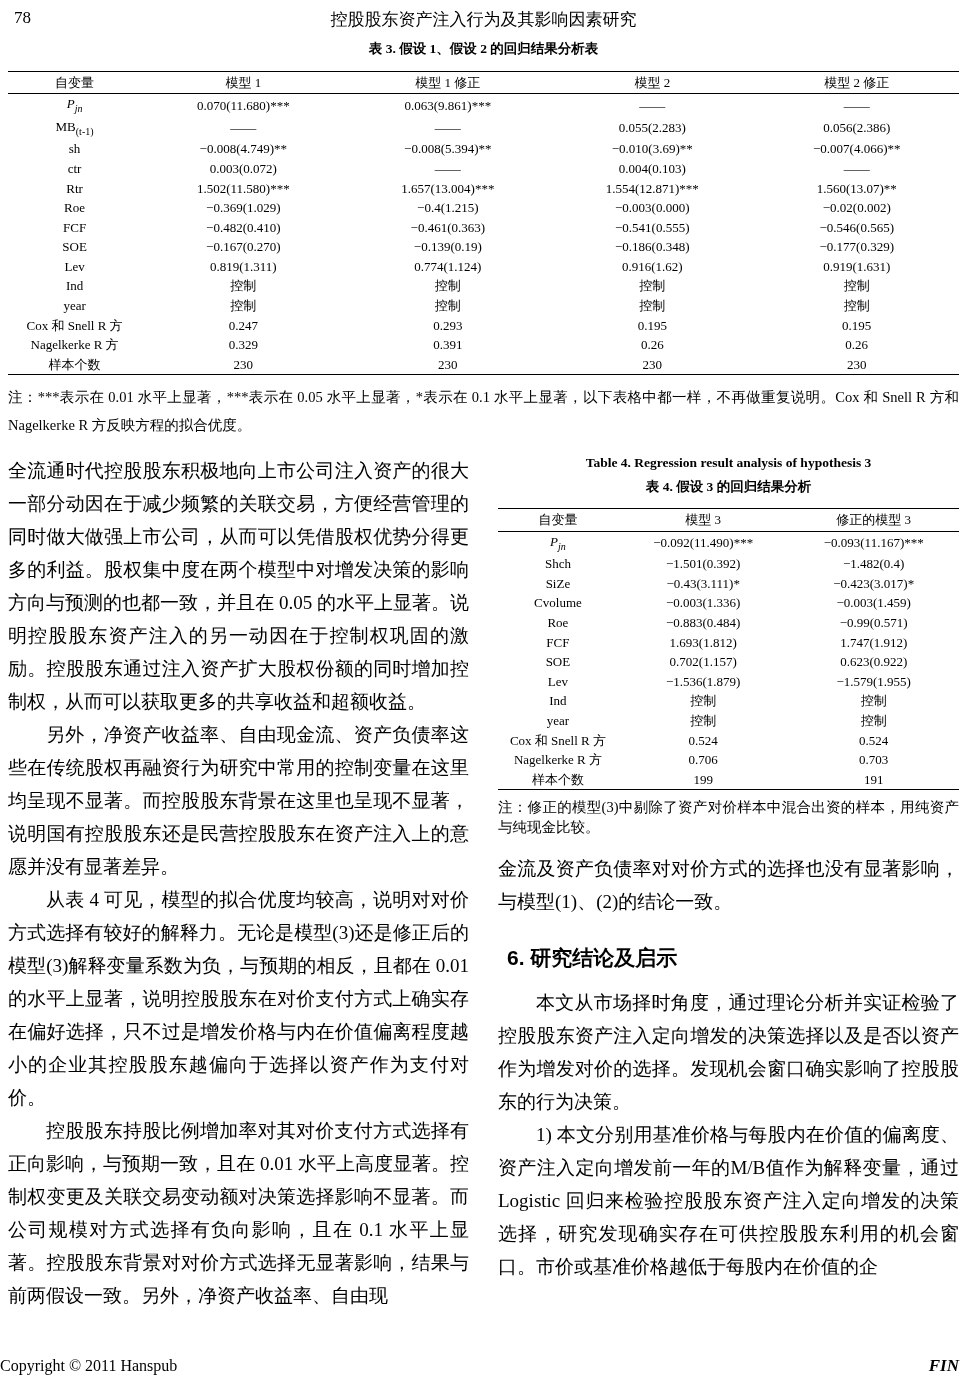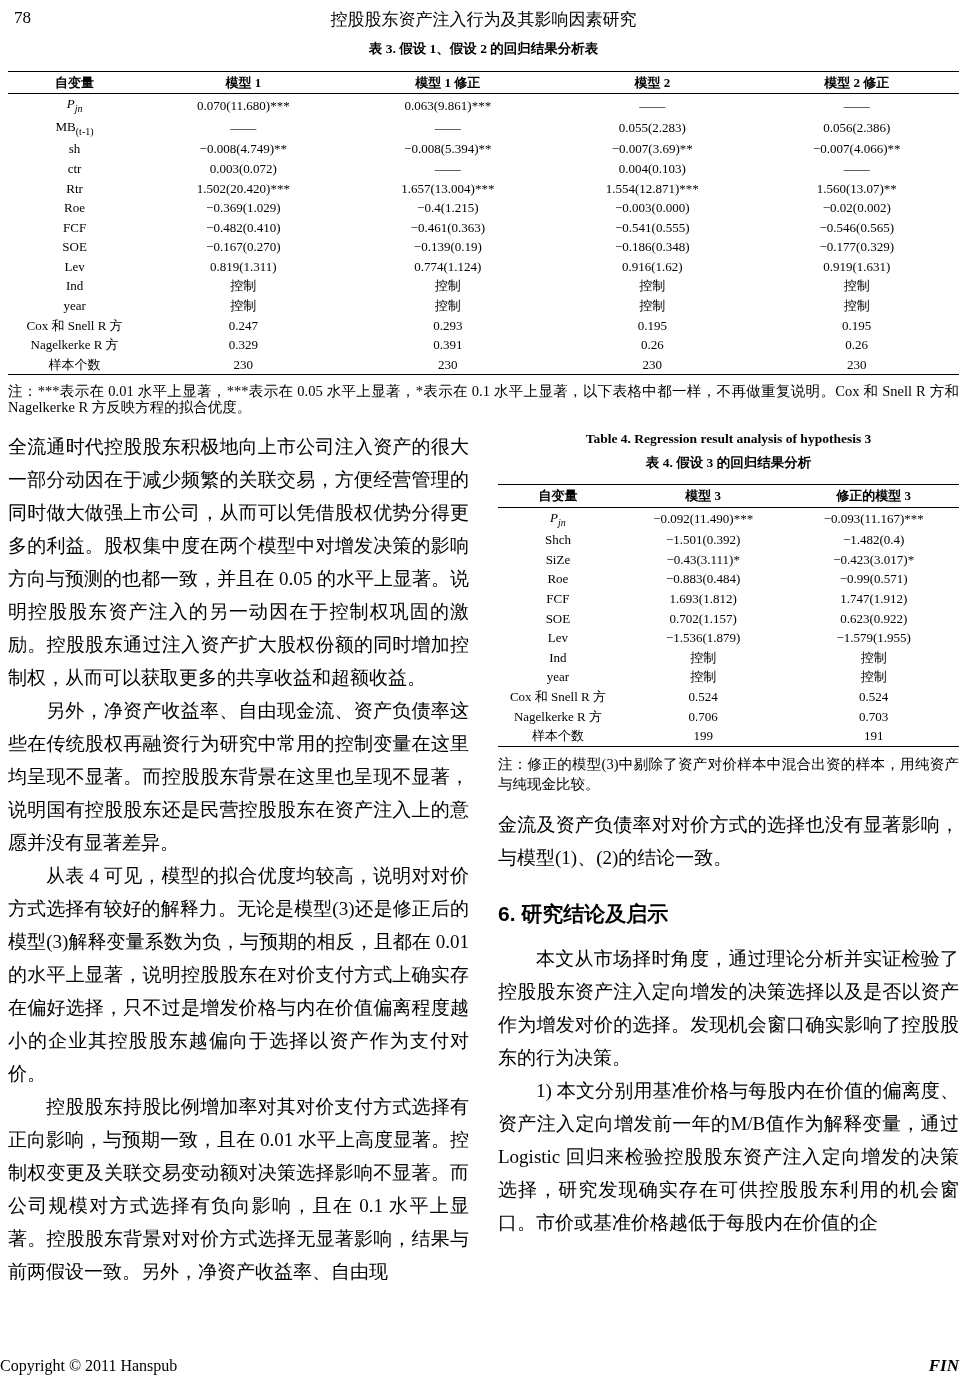--- a/index.html
+++ b/index.html
@@ -22,34 +22,34 @@
   .cap-zh { margin-top: 6px; }
   .col .cap-en { margin-top: 0; }
 
   
   table.reg {
     width: 100%; border-collapse: collapse; margin-top: 13px;
     font-size: 13px; table-layout: fixed;
     border-top: 1.5px solid #000; border-bottom: 1.5px solid #000;
   }
   table.reg thead tr { border-bottom: 1px solid #000; }
-  table.reg th { font-weight: bold; text-align: center; padding: 3px 2px; line-height: 1.2; }
+  table.reg th { font-weight: normal; text-align: center; padding: 3px 2px; line-height: 1.2; }
   table.reg td { text-align: center; padding: 2px 2px; line-height: 1.2; white-space: nowrap; overflow: hidden; }
   table.reg sub { font-size: 10px; }
 
-  .note { font-size: 14.5px; line-height: 16px; margin-top: 8px; text-align: justify; }
+  .note { font-size: 14.5px; line-height: 28px; margin-top: 8px; text-align: justify; }
 
   
   .columns { display: flex; gap: 29px; margin-top: 14px; }
   .col { flex: 1; min-width: 0; }
   p.body { font-size: 19px; line-height: 33px; text-align: justify; margin: 0; }
   p.indent { text-indent: 2em; }
   .small-note { font-size: 14.5px; line-height: 20px; margin-top: 7px; text-align: justify; }
   .cont { margin-top: 24px; }
-  .sec-heading { font-size: 21px; font-weight: bold; margin: 26px 0 14px; font-family: "Liberation Sans", sans-serif; }
+  .sec-heading { font-size: 21px; font-weight: bold; margin: 26px 9px 14px; font-family: "Liberation Sans", sans-serif; }
 
   
   .ftr { position: absolute; left: 0; right: 8px; bottom: 10px; display: flex; justify-content: space-between; align-items: baseline; }
   .ftr .cp { font-size: 16px; }
   .ftr .fin { font-size: 17px; font-weight: bold; font-style: italic; }
 </style>
 </head>
 <body>
 
 <div class="page">
@@ -90,33 +90,33 @@
           <td>MB<sub>(t-1)</sub></td>
           <td>——</td>
           <td>——</td>
           <td>0.055(2.283)</td>
           <td>0.056(2.386)</td>
         </tr>
         <tr>
           <td>sh</td>
           <td>−0.008(4.749)**</td>
           <td>−0.008(5.394)**</td>
-          <td>−0.007(3.69)**</td>
+          <td>−0.010(3.69)**</td>
           <td>−0.007(4.066)**</td>
         </tr>
         <tr>
           <td>ctr</td>
           <td>0.003(0.072)</td>
           <td>——</td>
           <td>0.004(0.103)</td>
           <td>——</td>
         </tr>
         <tr>
           <td>Rtr</td>
-          <td>1.502(20.420)***</td>
+          <td>1.502(11.580)***</td>
           <td>1.657(13.004)***</td>
           <td>1.554(12.871)***</td>
           <td>1.560(13.07)**</td>
         </tr>
         <tr>
           <td>Roe</td>
           <td>−0.369(1.029)</td>
           <td>−0.4(1.215)</td>
           <td>−0.003(0.000)</td>
           <td>−0.02(0.002)</td>
@@ -218,20 +218,25 @@
               <td>Shch</td>
               <td>−1.501(0.392)</td>
               <td>−1.482(0.4)</td>
             </tr>
             <tr>
               <td>SiZe</td>
               <td>−0.43(3.111)*</td>
               <td>−0.423(3.017)*</td>
             </tr>
             <tr>
+              <td>Cvolume</td>
+              <td>−0.003(1.336)</td>
+              <td>−0.003(1.459)</td>
+            </tr>
+            <tr>
               <td>Roe</td>
               <td>−0.883(0.484)</td>
               <td>−0.99(0.571)</td>
             </tr>
             <tr>
               <td>FCF</td>
               <td>1.693(1.812)</td>
               <td>1.747(1.912)</td>
             </tr>
             <tr>

